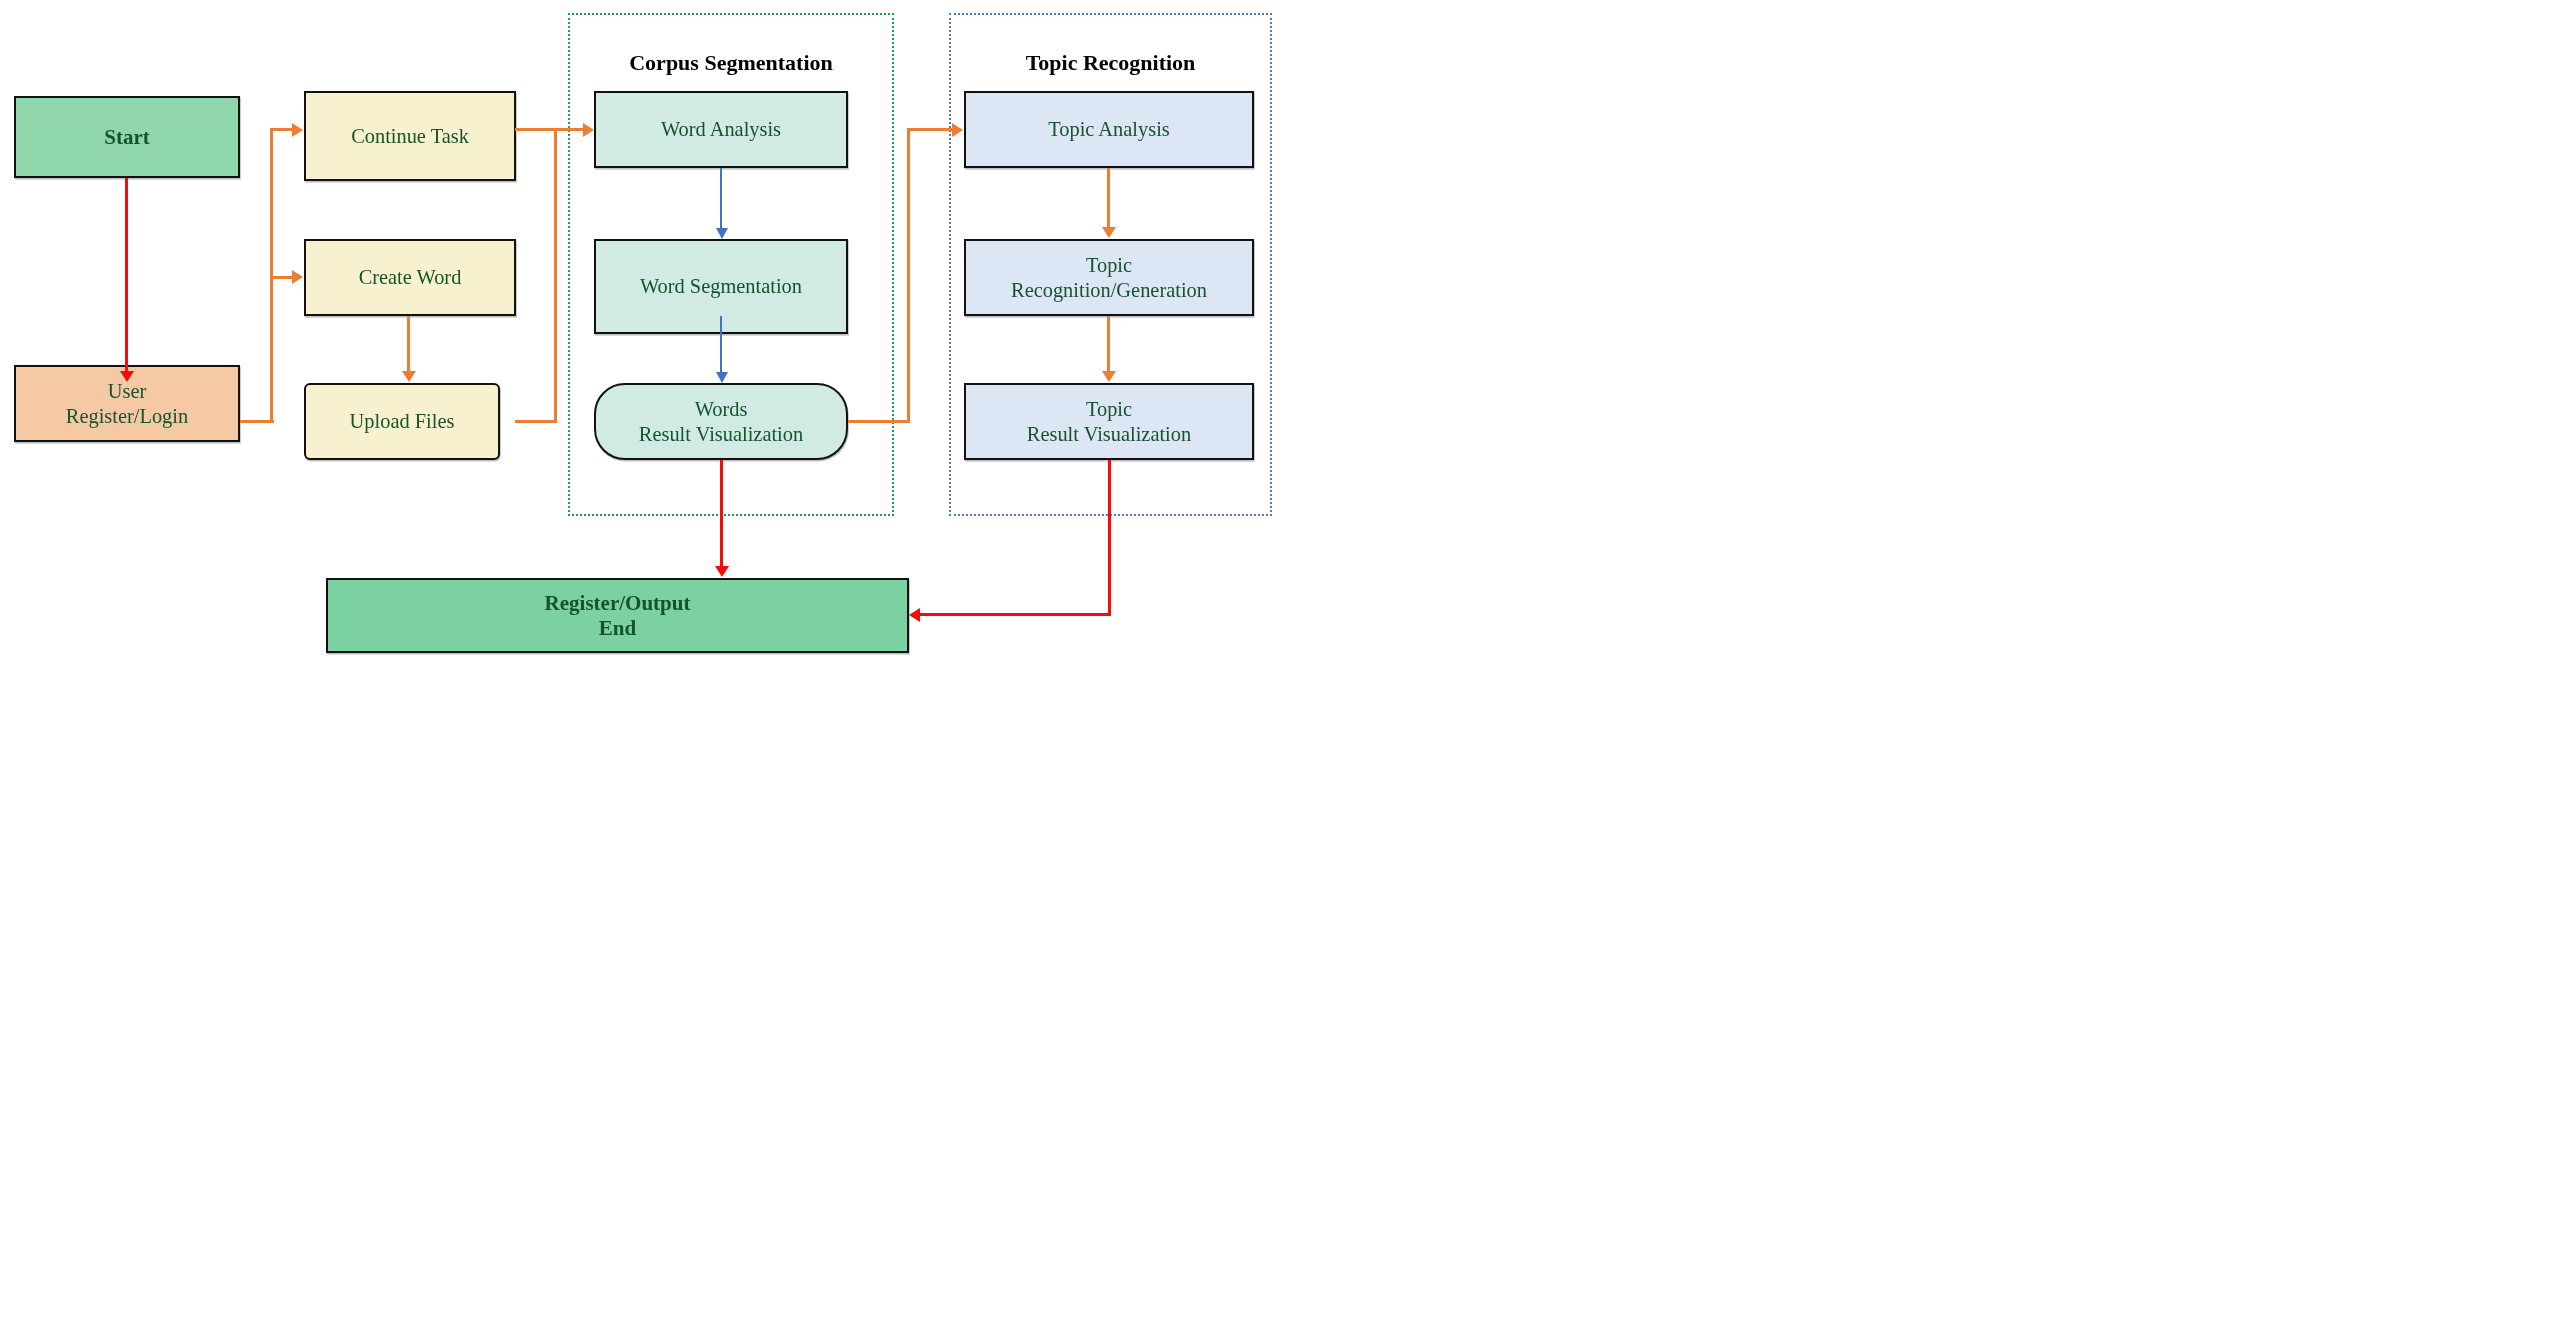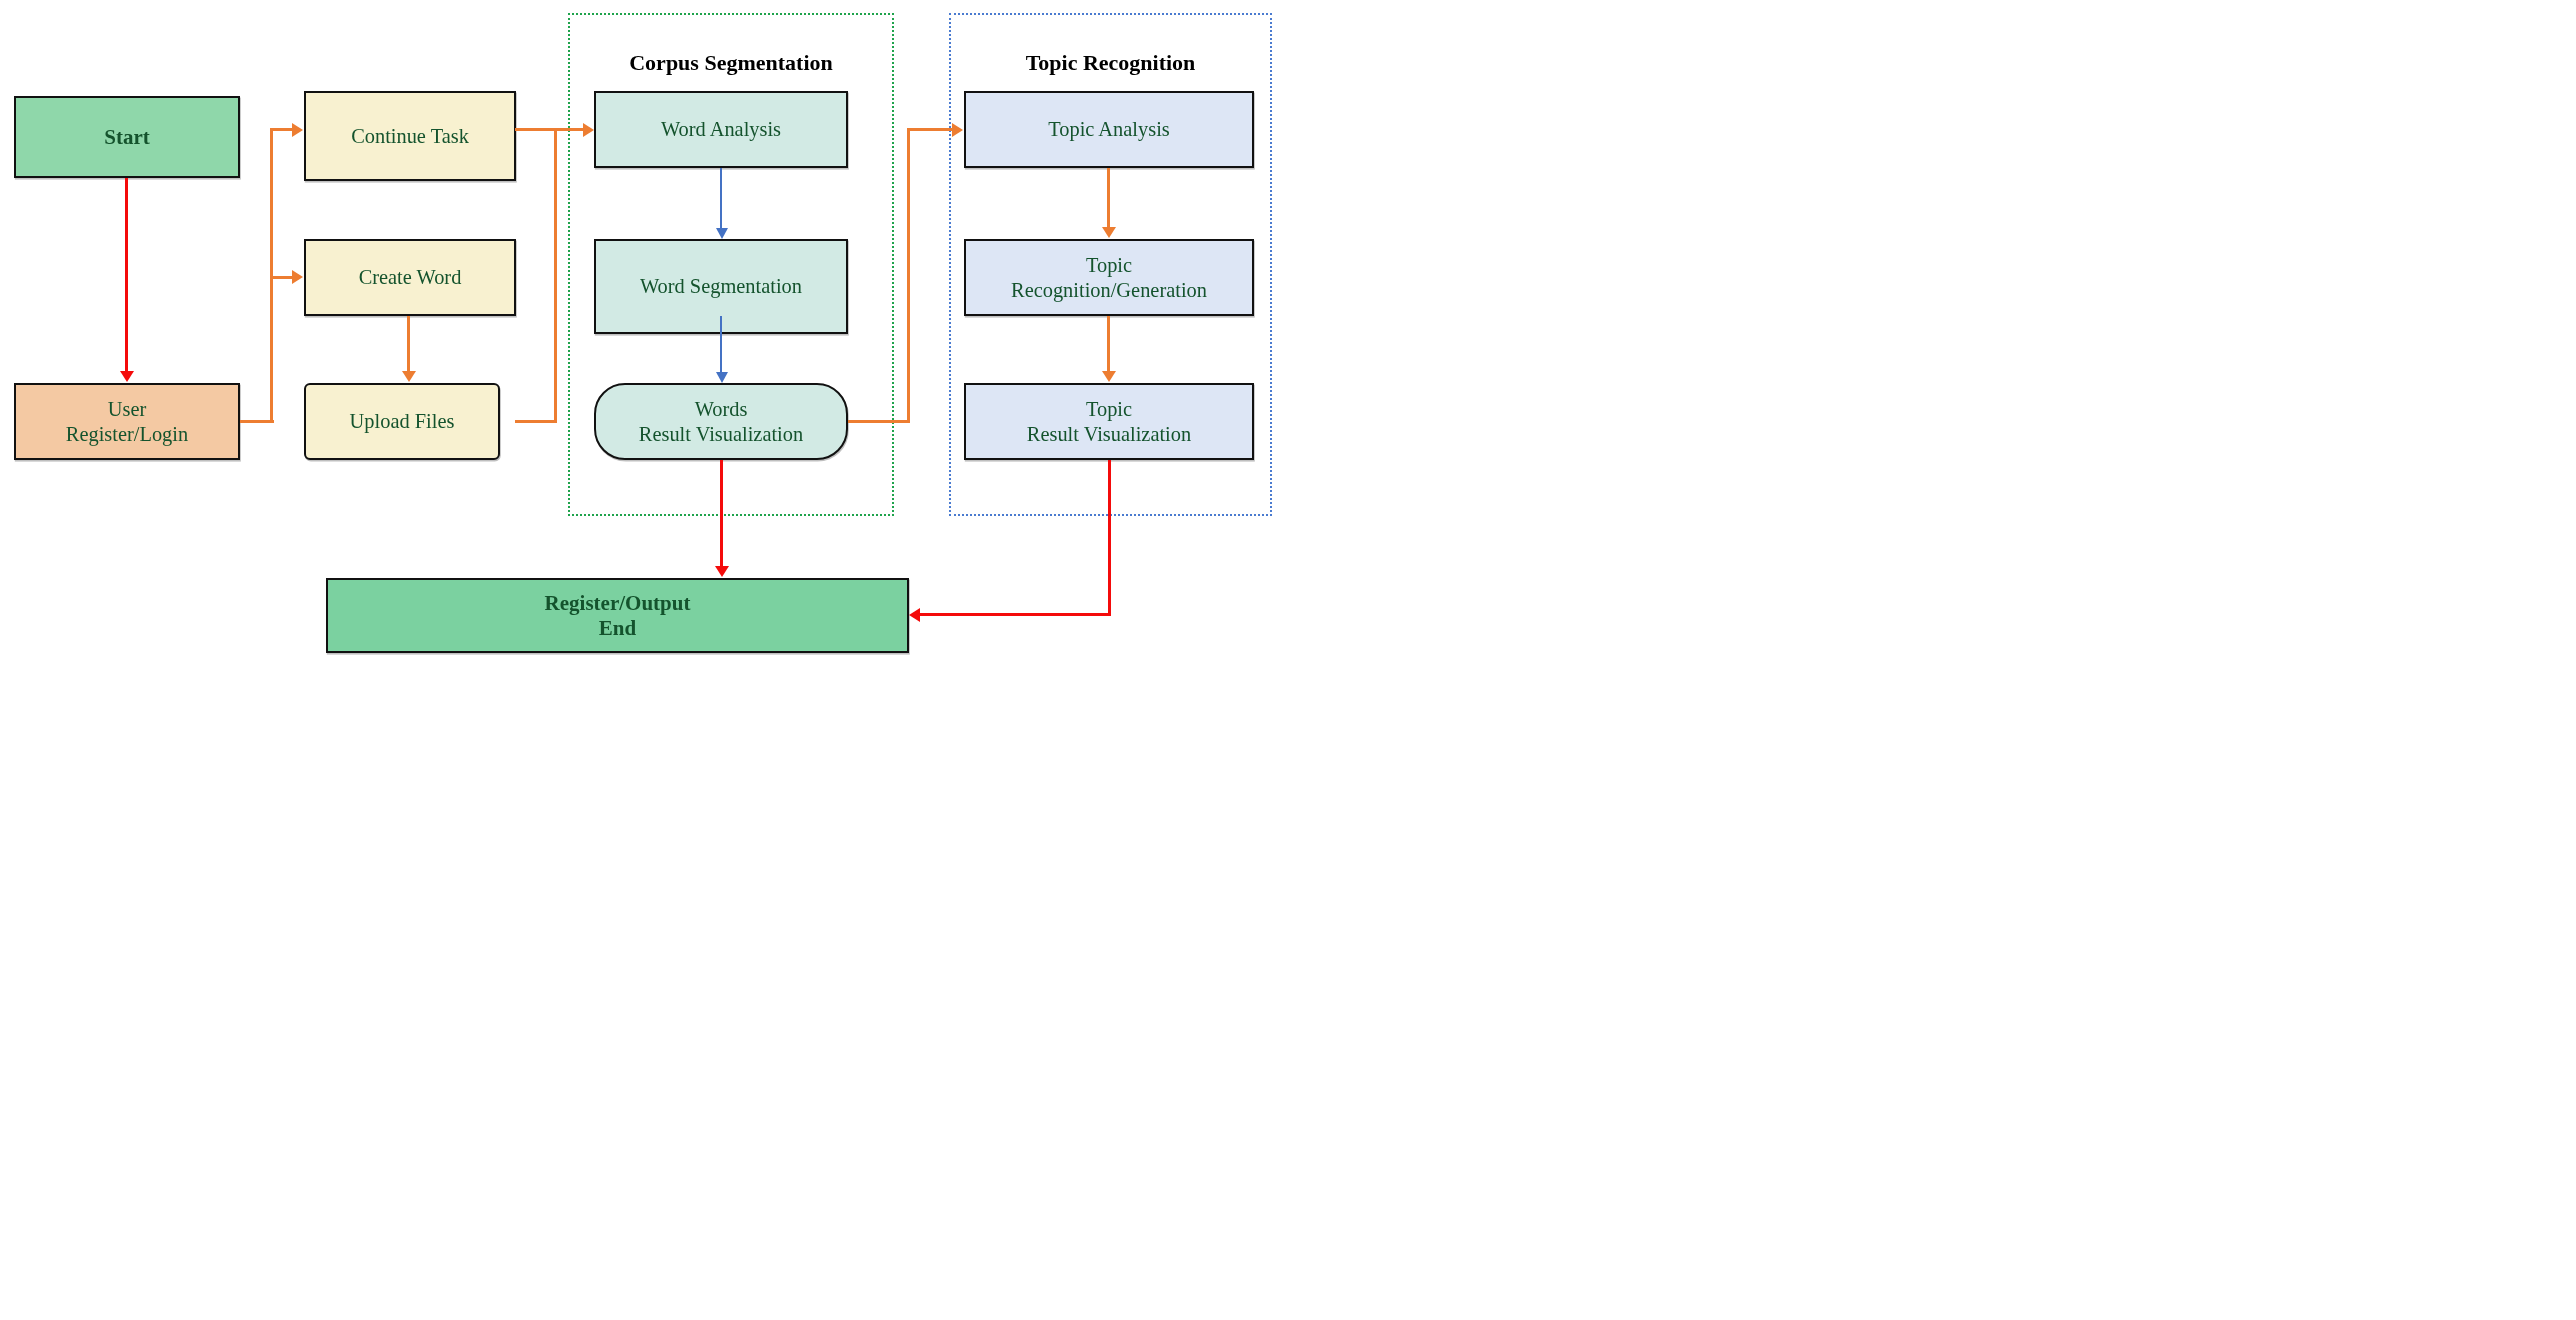--- a/index.html
+++ b/index.html
@@ -62,21 +62,21 @@
     <div class="group-title">Corpus Segmentation</div>
   </div>
   <div class="group" style="left: 949px; top: 13.4px; width: 323px; height: 503px; border-color: rgb(74, 123, 208);">
     <div class="group-title">Topic Recognition</div>
   </div>
 
   <div class="node bold" style="left: 14px; top: 96px; width: 226px; height: 82px; background-color: rgb(143, 215, 170);">
     <span>Start</span>
   </div>
 
-  <div class="node" style="left: 14px; top: 383px; width: 226px; height: 77px; background-color: rgb(244, 201, 163);">
+  <div class="node" style="left: 14px; top: 365px; width: 226px; height: 77px; background-color: rgb(244, 201, 163);">
     <span>User</span>
     <span>Register/Login</span>
   </div>
 
   <div class="node" style="left: 304px; top: 91px; width: 212px; height: 90px; background-color: rgb(248, 241, 208);">
     <span>Continue Task</span>
   </div>
 
   <div class="node" style="left: 304px; top: 239px; width: 212px; height: 77px; background-color: rgb(248, 241, 208);">
     <span>Create Word</span>

